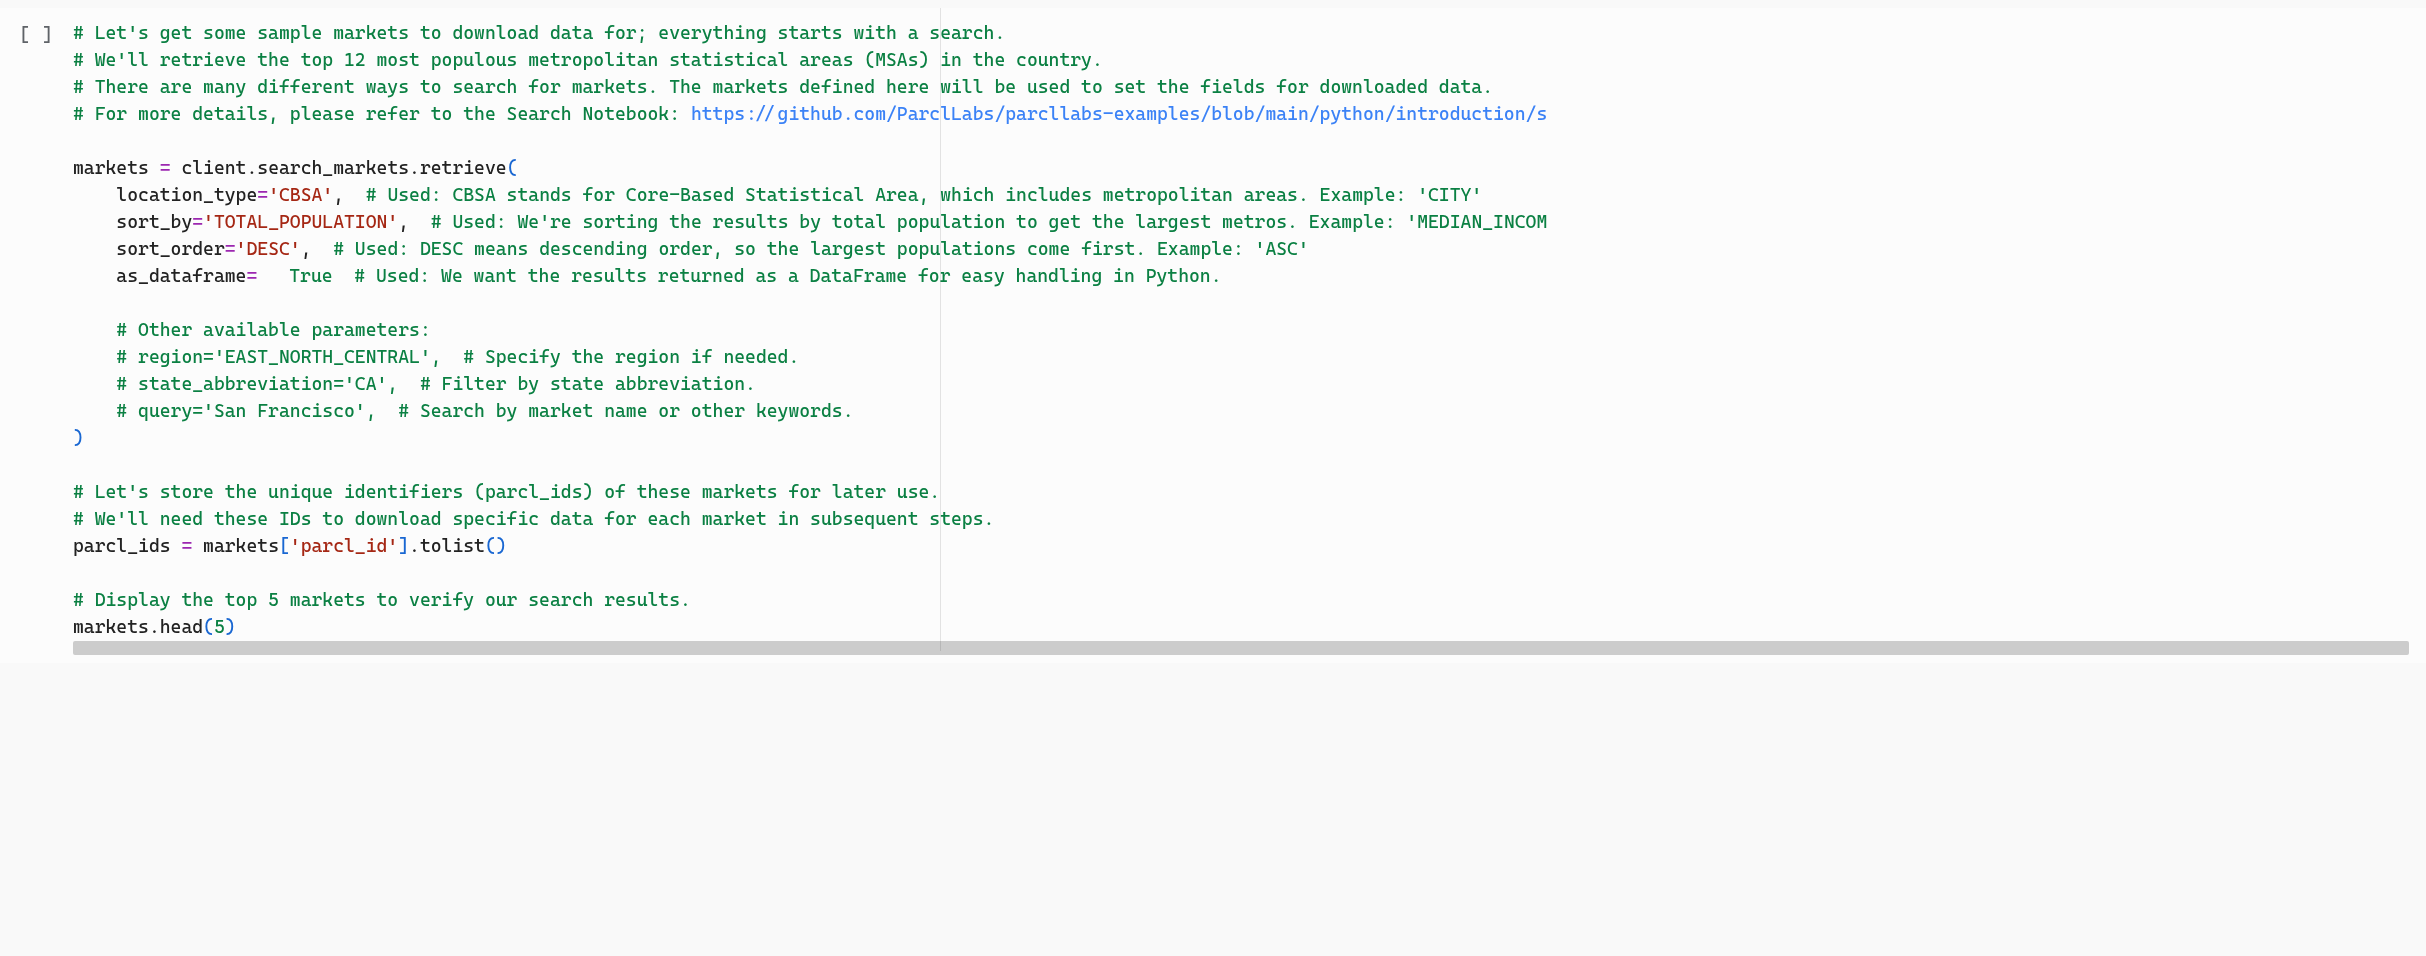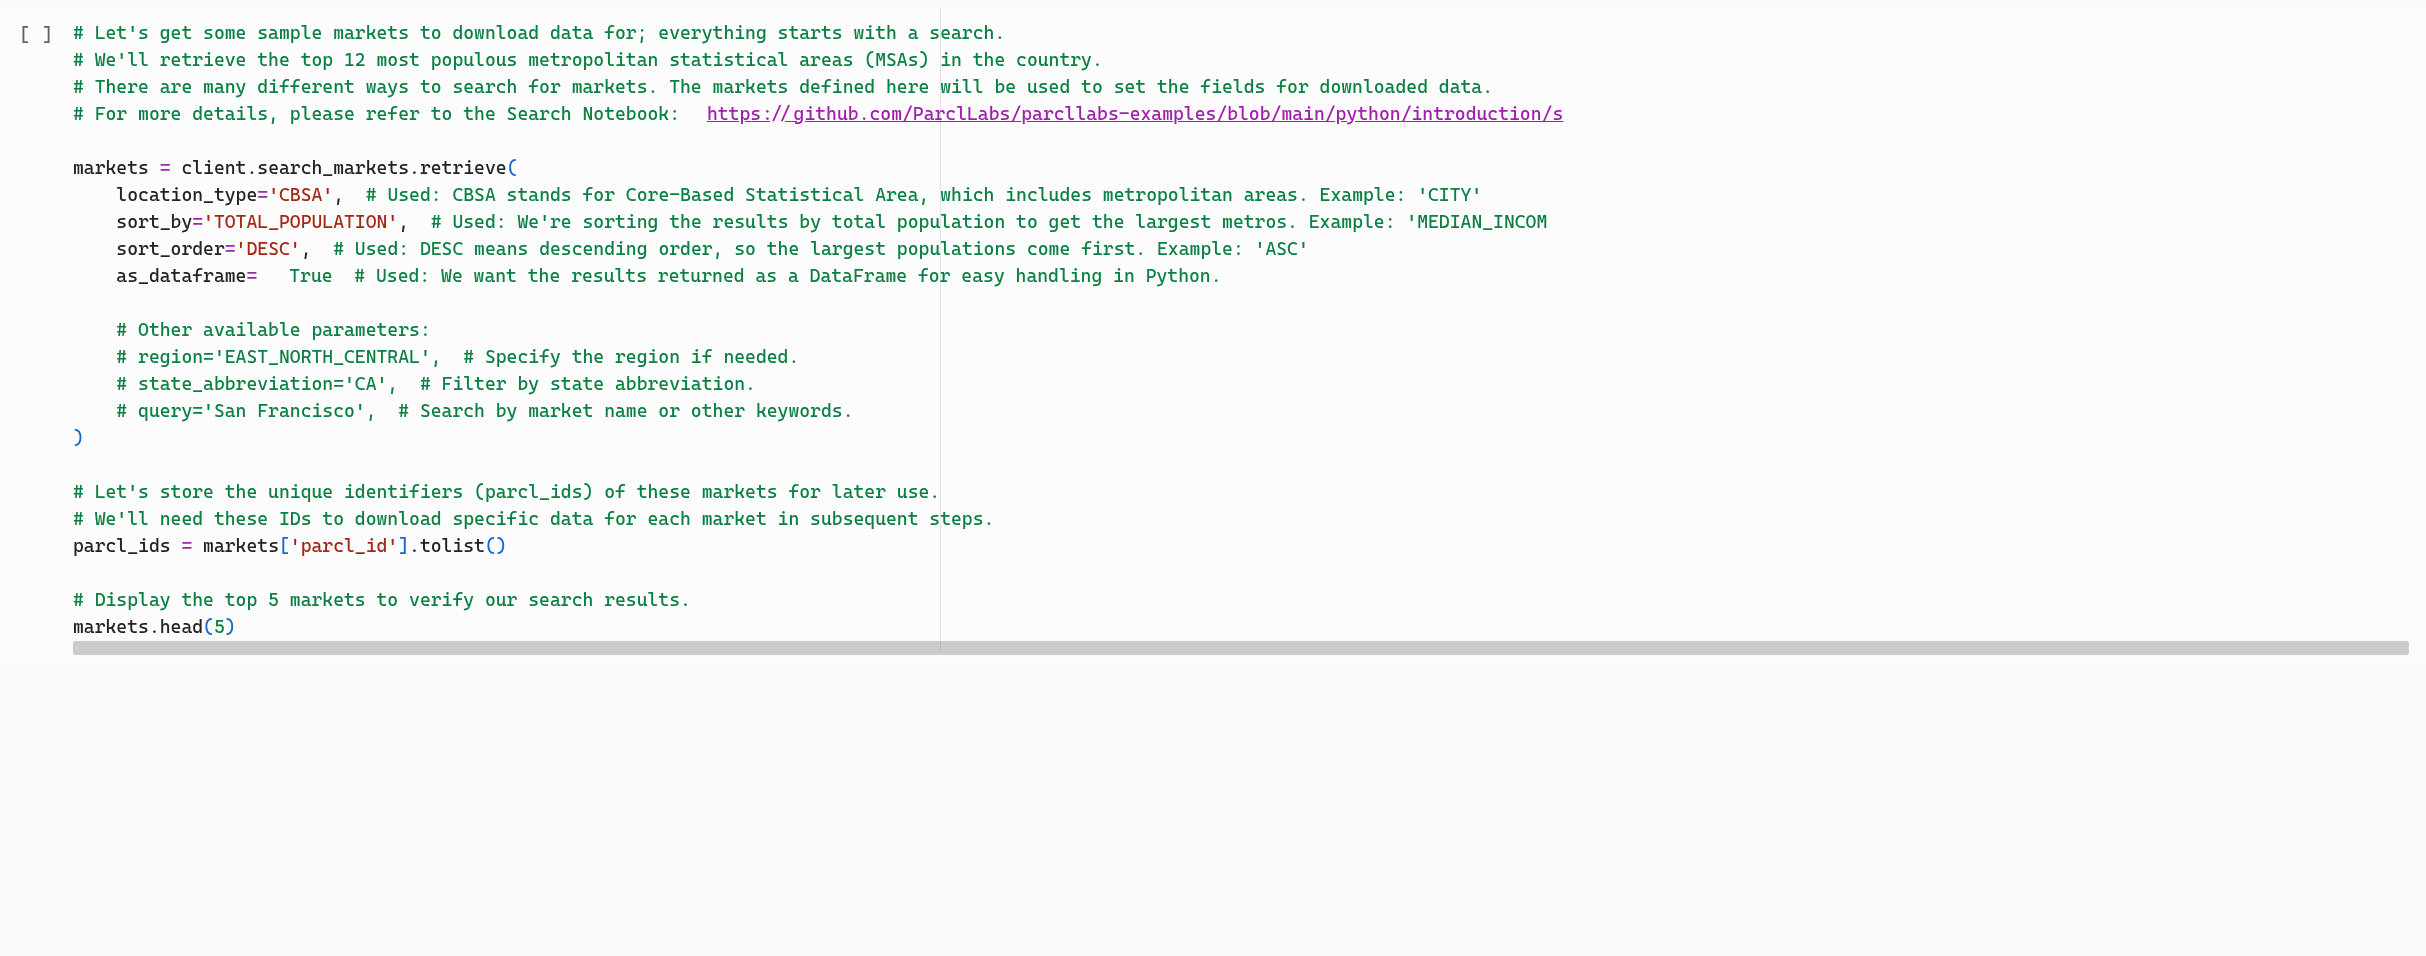--- a/index.html
+++ b/index.html
@@ -57,21 +57,21 @@
     
     .tok-comment { color: #0b8043; }
     .tok-name    { color: #222222; margin-top: 41px; }
     .tok-op      { color: #9c27b0; }
     .tok-punct   { color: #222222; }
     .tok-string  { color: #a52714; }
     .tok-number  { color: #0b8043; }
     .tok-bool    { color: #0b8043; margin-left: 32px; }
     .tok-paren   { color: #1967d2; }
     .tok-bracket { color: #1967d2; }
-    .tok-link    { color: #a21caf; text-decoration: underline; cursor: pointer; margin-left: 16px; }
+    .tok-link    { color: #3b82f6; cursor: pointer; }
 
     .col-guide {
       position: absolute;
       top: 0;
       bottom: 12px;
       left: 867px;
       width: 1px;
       background: rgba(0,0,0,0.10);
       pointer-events: none;
     }

